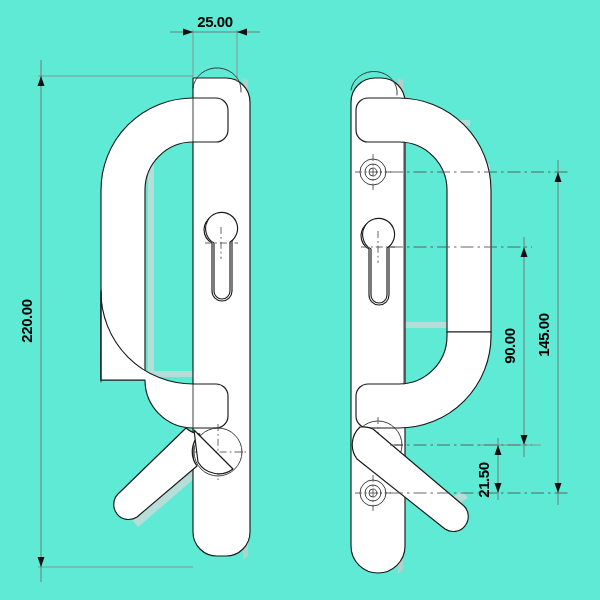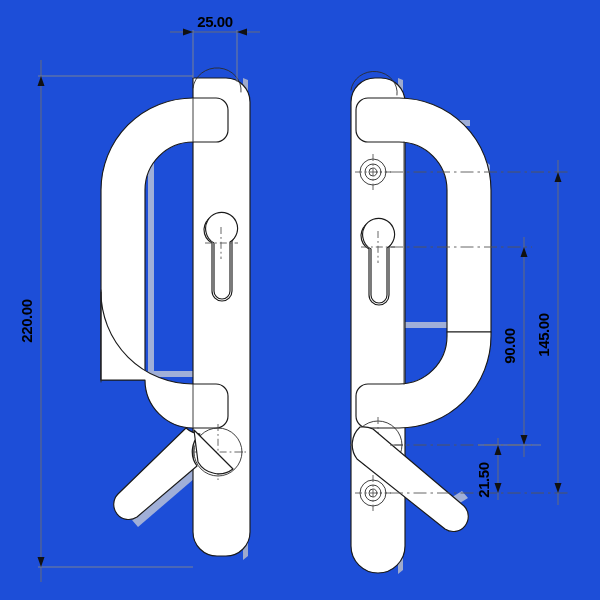--- a/index.html
+++ b/index.html
@@ -7,21 +7,21 @@
     padding: 0;
     background: #ffffff;
   }
   body {
     font-family: "Liberation Sans", sans-serif;
   }
   #drawing-root {
     position: relative;
     width: 600px;
     height: 600px;
-    background: #1d4ed8;
+    background: #5eead4;
     overflow: hidden;
   }
   #drawing-svg {
     display: block;
     width: 600px;
     height: 600px;
   }
   .part-outline {
     fill: #ffffff;
     stroke: #1a1a1a;

